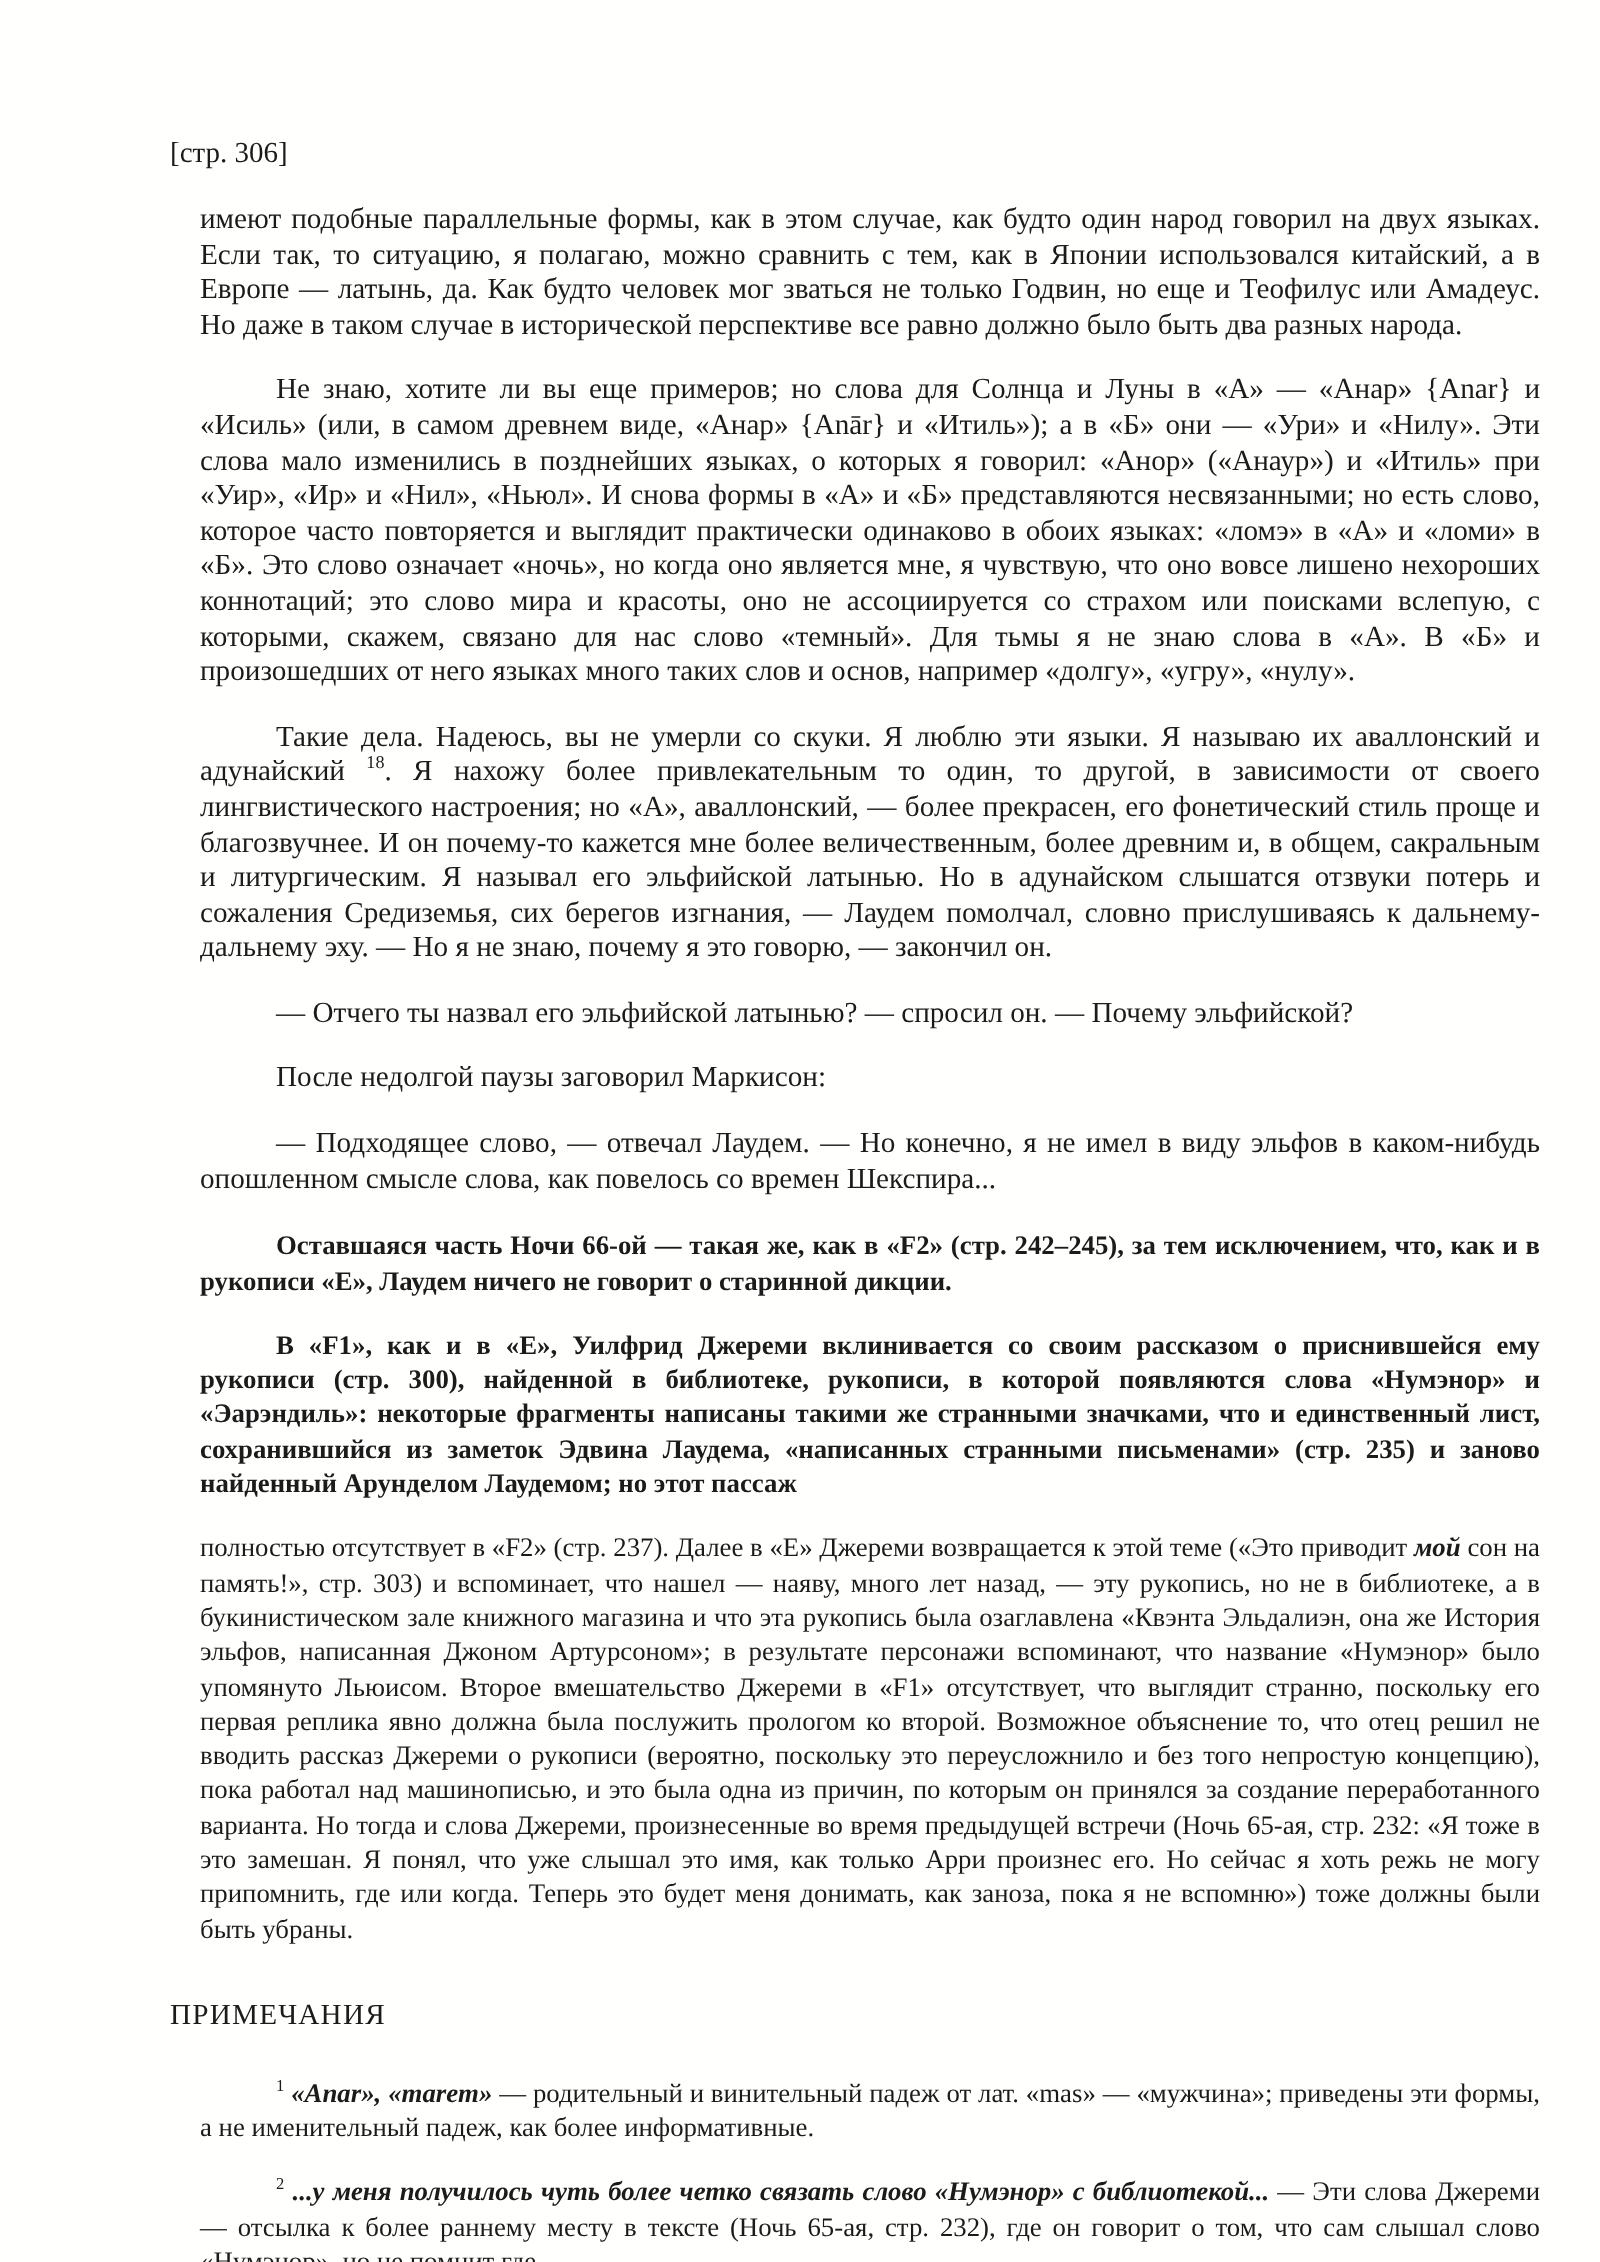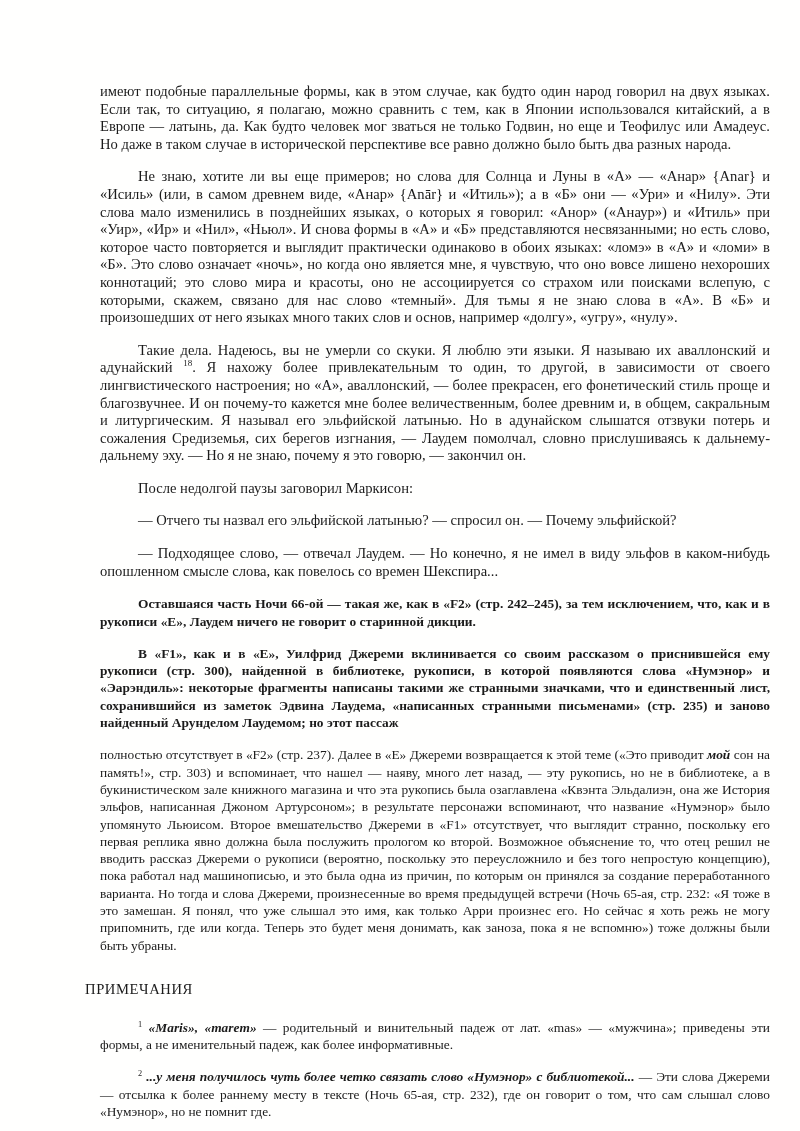--- a/index.html
+++ b/index.html
@@ -52,41 +52,42 @@
   .footnotes p {
     font-size: 13.4px; line-height: 17.3px;
   }
 </style>
 </head>
 <body>
 
 <div class="page">
   <div class="text-block">
 
+    <div class="page-marker">[стр. 306]</div>
 
     <div class="narrative">
         <p><span>имеют подобные параллельные формы, как в этом случае, как будто один народ говорил на двух языках. Если так, то ситуацию, я полагаю, можно сравнить с тем, как в Японии использовался китайский, а в Европе — латынь, да. Как будто человек мог зваться не только Годвин, но еще и Теофилус или Амадеус. Но даже в таком случае в исторической перспективе все равно должно было быть два разных народа.</span></p>
         <p class="indent"><span>Не знаю, хотите ли вы еще примеров; но слова для Солнца и Луны в «А» — «Анар» {Anar} и «Исиль» (или, в самом древнем виде, «Анар» {Anār} и «Итиль»); а в «Б» они — «Ури» и «Нилу». Эти слова мало изменились в позднейших языках, о которых я говорил: «Анор» («Анаур») и «Итиль» при «Уир», «Ир» и «Нил», «Ньюл». И снова формы в «А» и «Б» представляются несвязанными; но есть слово, которое часто повторяется и выглядит практически одинаково в обоих языках: «ломэ» в «А» и «ломи» в «Б». Это слово означает «ночь», но когда оно является мне, я чувствую, что оно вовсе лишено нехороших коннотаций; это слово мира и красоты, оно не ассоциируется со страхом или поисками вслепую, с которыми, скажем, связано для нас слово «темный». Для тьмы я не знаю слова в «А». В «Б» и произошедших от него языках много таких слов и основ, например «долгу», «угру», «нулу».</span></p>
         <p class="indent"><span>Такие дела. Надеюсь, вы не умерли со скуки. Я люблю эти языки. Я называю их аваллонский и адунайский </span><sup>18</sup><span>. Я нахожу более привлекательным то один, то другой, в зависимости от своего лингвистического настроения; но «А», аваллонский, — более прекрасен, его фонетический стиль проще и благозвучнее. И он почему-то кажется мне более величественным, более древним и, в общем, сакральным и литургическим. Я называл его эльфийской латынью. Но в адунайском слышатся отзвуки потерь и сожаления Средиземья, сих берегов изгнания, — Лаудем помолчал, словно прислушиваясь к дальнему-дальнему эху. — Но я не знаю, почему я это говорю, — закончил он.</span></p>
+        <p class="indent"><span>— Отчего ты назвал его эльфийской латынью? — спросил он. — Почему эльфийской?</span></p>
         <p class="indent"><span>После недолгой паузы заговорил Маркисон:</span></p>
-        <p class="indent"><span>— Отчего ты назвал его эльфийской латынью? — спросил он. — Почему эльфийской?</span></p>
         <p class="indent"><span>— Подходящее слово, — отвечал Лаудем. — Но конечно, я не имел в виду эльфов в каком-нибудь опошленном смысле слова, как повелось со времен Шекспира...</span></p>
       </div>
 
     <div class="comment comment-306">
         <p class="indent"><span>Оставшаяся часть Ночи 66-ой — такая же, как в «F2» (стр. 242–245), за тем исключением, что, как и в рукописи «Е», Лаудем ничего не говорит о старинной дикции.</span></p>
         <p class="indent"><span>В «F1», как и в «Е», Уилфрид Джереми вклинивается со своим рассказом о приснившейся ему рукописи (стр. 300), найденной в библиотеке, рукописи, в которой появляются слова «Нумэнор» и «Эарэндиль»: некоторые фрагменты написаны такими же странными значками, что и единственный лист, сохранившийся из заметок Эдвина Лаудема, «написанных странными письменами» (стр. 235) и заново найденный Арунделом Лаудемом; но этот пассаж</span></p>
       </div>
 
 
     <div class="comment comment-307">
         <p><span>полностью отсутствует в «F2» (стр. 237). Далее в «Е» Джереми возвращается к этой теме («Это приводит </span><em>мой</em><span> сон на память!», стр. 303) и вспоминает, что нашел — наяву, много лет назад, — эту рукопись, но не в библиотеке, а в букинистическом зале книжного магазина и что эта рукопись была озаглавлена «Квэнта Эльдалиэн, она же История эльфов, написанная Джоном Артурсоном»; в результате персонажи вспоминают, что название «Нумэнор» было упомянуто Льюисом. Второе вмешательство Джереми в «F1» отсутствует, что выглядит странно, поскольку его первая реплика явно должна была послужить прологом ко второй. Возможное объяснение то, что отец решил не вводить рассказ Джереми о рукописи (вероятно, поскольку это переусложнило и без того непростую концепцию), пока работал над машинописью, и это была одна из причин, по которым он принялся за создание переработанного варианта. Но тогда и слова Джереми, произнесенные во время предыдущей встречи (Ночь 65-ая, стр. 232: «Я тоже в это замешан. Я понял, что уже слышал это имя, как только Арри произнес его. Но сейчас я хоть режь не могу припомнить, где или когда. Теперь это будет меня донимать, как заноза, пока я не вспомню») тоже должны были быть убраны.</span></p>
       </div>
 
     <div class="notes-heading">ПРИМЕЧАНИЯ</div>
 
     <div class="comment footnotes">
-        <p class="indent"><sup>1</sup><span> </span><em>«Maris», «marem»</em><span> — родительный и винительный падеж от лат. «mas» — «мужчина»; приведены эти формы, а не именительный падеж, как более информативные.</span></p>
+        <p class="indent"><sup>1</sup><span> </span><em>«Anar», «marem»</em><span> — родительный и винительный падеж от лат. «mas» — «мужчина»; приведены эти формы, а не именительный падеж, как более информативные.</span></p>
         <p class="indent"><sup>2</sup><span> </span><em>...у меня получилось чуть более четко связать слово «Нумэнор» с библиотекой...</em><span> — Эти слова Джереми — отсылка к более раннему месту в тексте (Ночь 65-ая, стр. 232), где он говорит о том, что сам слышал слово «Нумэнор», но не помнит где.</span></p>
       </div>
 
   </div>
 </div>
 
 </body></html>

